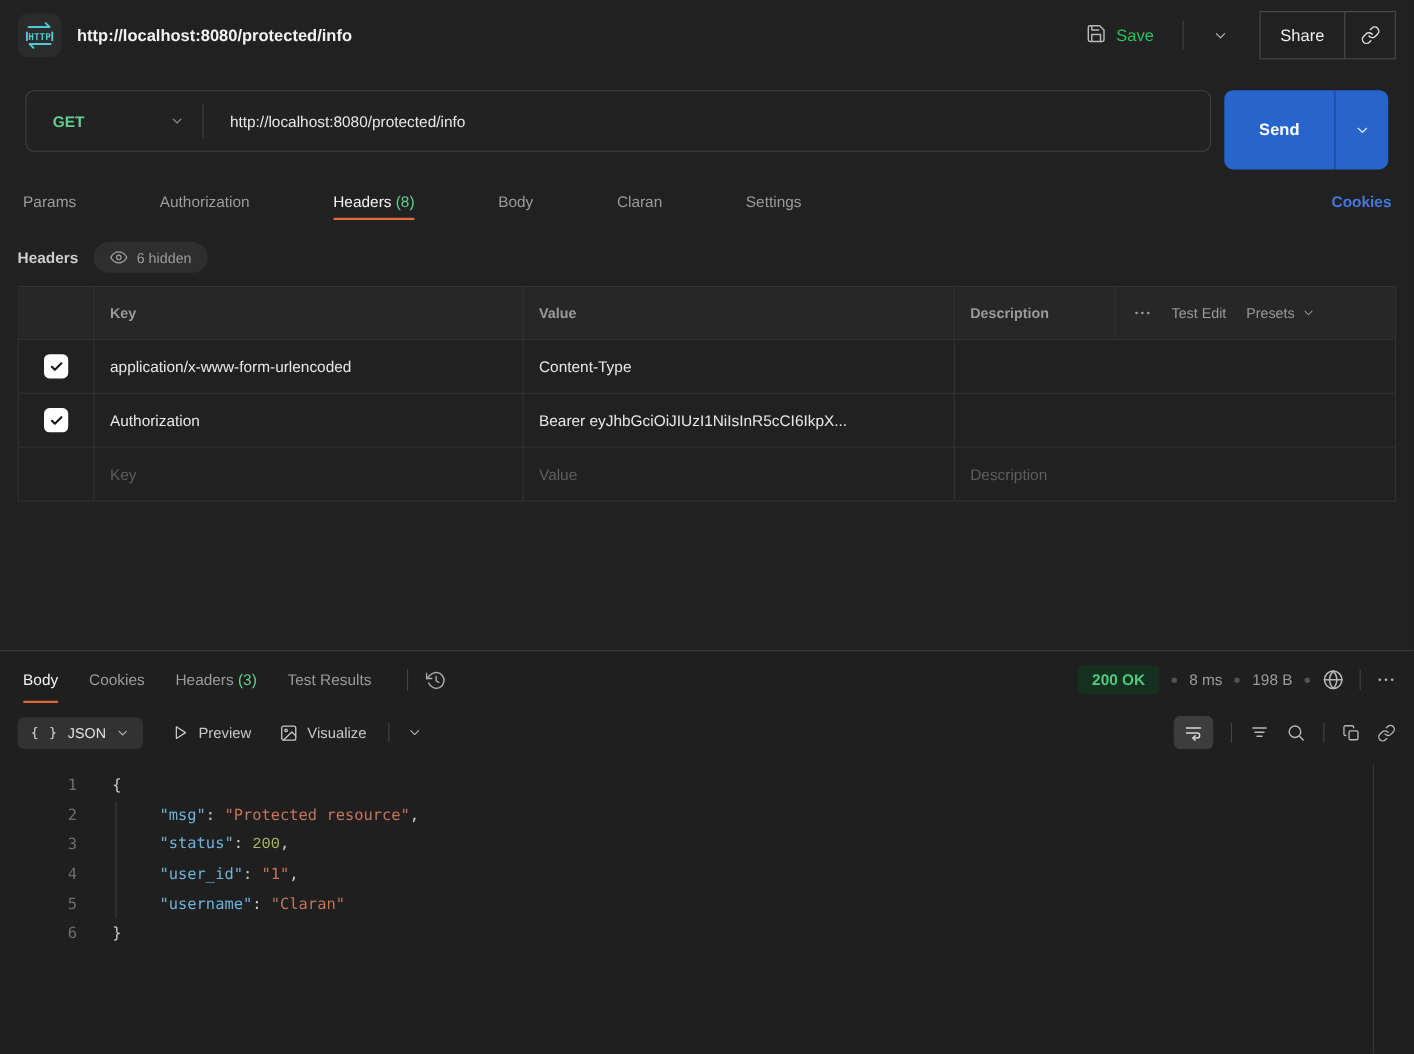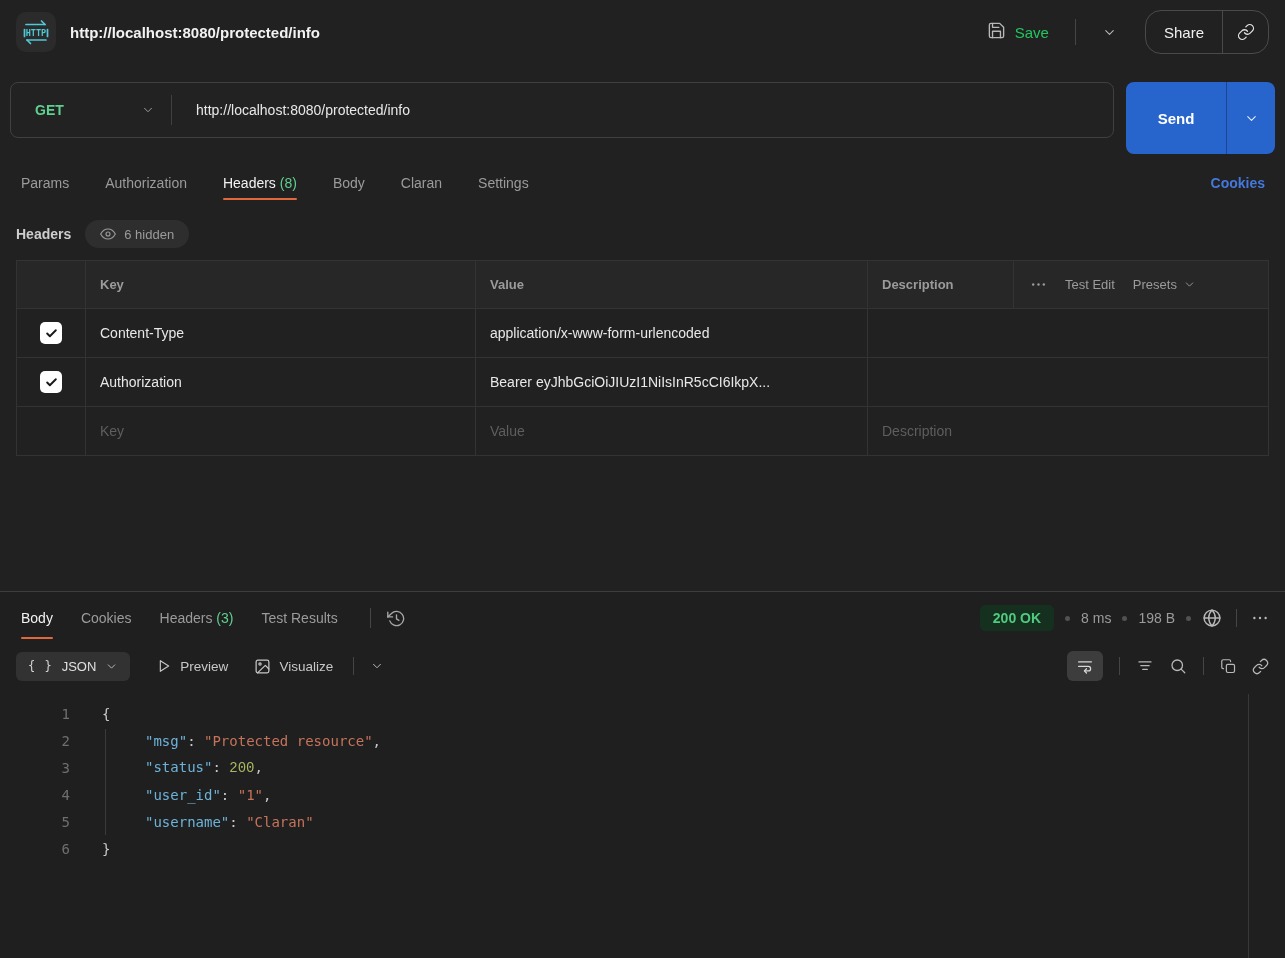--- a/index.html
+++ b/index.html
@@ -12,26 +12,26 @@
   .i { stroke:#b8b8b8; fill:none; stroke-width:1.7; stroke-linecap:round; stroke-linejoin:round; }
   .vdiv { width:1px; background:#454545; align-self:center; }
 
   
   .topbar { height:64px; display:flex; align-items:center; padding:0 16px; gap:14px; flex:none; }
   .http-logo { width:40px; height:40px; border-radius:10px; background:#2b2b2b; display:flex; align-items:center; justify-content:center; flex:none; }
   .req-title { font-size:15px; font-weight:700; color:#f2f2f2; }
   .topbar-spacer { flex:1; }
   .save-group { display:flex; align-items:center; gap:9px; color:#22c55e; font-size:15px; }
   .save-sep { width:1px; height:26px; background:#454545; margin:0 12px; }
-  .share-btn { display:flex; align-items:center; height:44px; border:1px solid #4a4a4a; border-radius:16px; overflow:hidden; margin-left:14px; }
+  .share-btn { display:flex; align-items:center; height:44px; border:1px solid #4a4a4a; border-radius:0; overflow:hidden; margin-left:14px; }
   .share-main { padding:0 18px; font-size:15px; color:#f0f0f0; display:flex; align-items:center; height:100%; }
   .share-link { width:46px; height:100%; display:flex; align-items:center; justify-content:center; border-left:1px solid #4a4a4a; }
 
   
-  .request-row { display:flex; gap:12px; padding:18px 10px 0; flex:none; }
+  .request-row { display:flex; gap:12px; padding:18px 23px 0; flex:none; }
   .method-url { flex:1; height:56px; border:1px solid #404040; border-radius:8px; background:#222222; display:flex; align-items:center; }
   .method { width:160px; display:flex; align-items:center; padding:0 16px 0 24px; flex:none; }
   .method-label { color:#5fd08f; font-weight:700; font-size:14px; flex:1; }
   .mu-sep { width:1px; height:30px; background:#404040; }
   .url-text { padding-left:24px; font-size:14px; color:#e8e8e8; }
   .send-btn { width:149px; height:72px; background:#2765cc; border-radius:8px; display:flex; overflow:hidden; flex:none; }
   .send-main { flex:1; display:flex; align-items:center; justify-content:center; color:#fff; font-weight:700; font-size:15px; border-right:1px solid rgba(10,30,70,0.45); }
   .send-caret { width:48px; display:flex; align-items:center; justify-content:center; }
   .send-caret svg { stroke:#e8eefc; }
 
@@ -165,21 +165,21 @@
     <div class="send-main">Send</div>
     <div class="send-caret">
       <svg class="i" width="15" height="15" viewBox="0 0 24 24">
           <polyline points="6 9 12 15 18 9"></polyline>
         </svg>
     </div>
   </div>
 </div>
 
 <div class="tabs-row">
-  <div id="req-tabs" style="display:flex;align-items:stretch;">
+  <div id="req-tabs" style="display:flex;align-items:stretch;gap:40px;">
       <div class="tab">
         <span>Params</span>
       </div>
       <div class="tab">
         <span>Authorization</span>
       </div>
       <div class="tab active">
         <span>Headers</span>
         <span class="tab-count">&nbsp;(8)</span>
       </div>
@@ -234,22 +234,22 @@
   </div>
   <div id="table-body">
       <div class="hgrid-row">
         <div class="cell cb">
           <span class="checkbox">
             <svg viewBox="0 0 24 24" width="13" height="13">
               <polyline points="20 6 9 17 4 12" fill="none" stroke="#181818" stroke-width="3.5" stroke-linecap="round" stroke-linejoin="round"></polyline>
             </svg>
           </span>
         </div>
+        <div class="cell">application/x-www-form-urlencoded</div>
         <div class="cell">Content-Type</div>
-        <div class="cell">application/x-www-form-urlencoded</div>
         <div class="cell"></div>
       </div>
       <div class="hgrid-row">
         <div class="cell cb">
           <span class="checkbox">
             <svg viewBox="0 0 24 24" width="13" height="13">
               <polyline points="20 6 9 17 4 12" fill="none" stroke="#181818" stroke-width="3.5" stroke-linecap="round" stroke-linejoin="round"></polyline>
             </svg>
           </span>
         </div>

